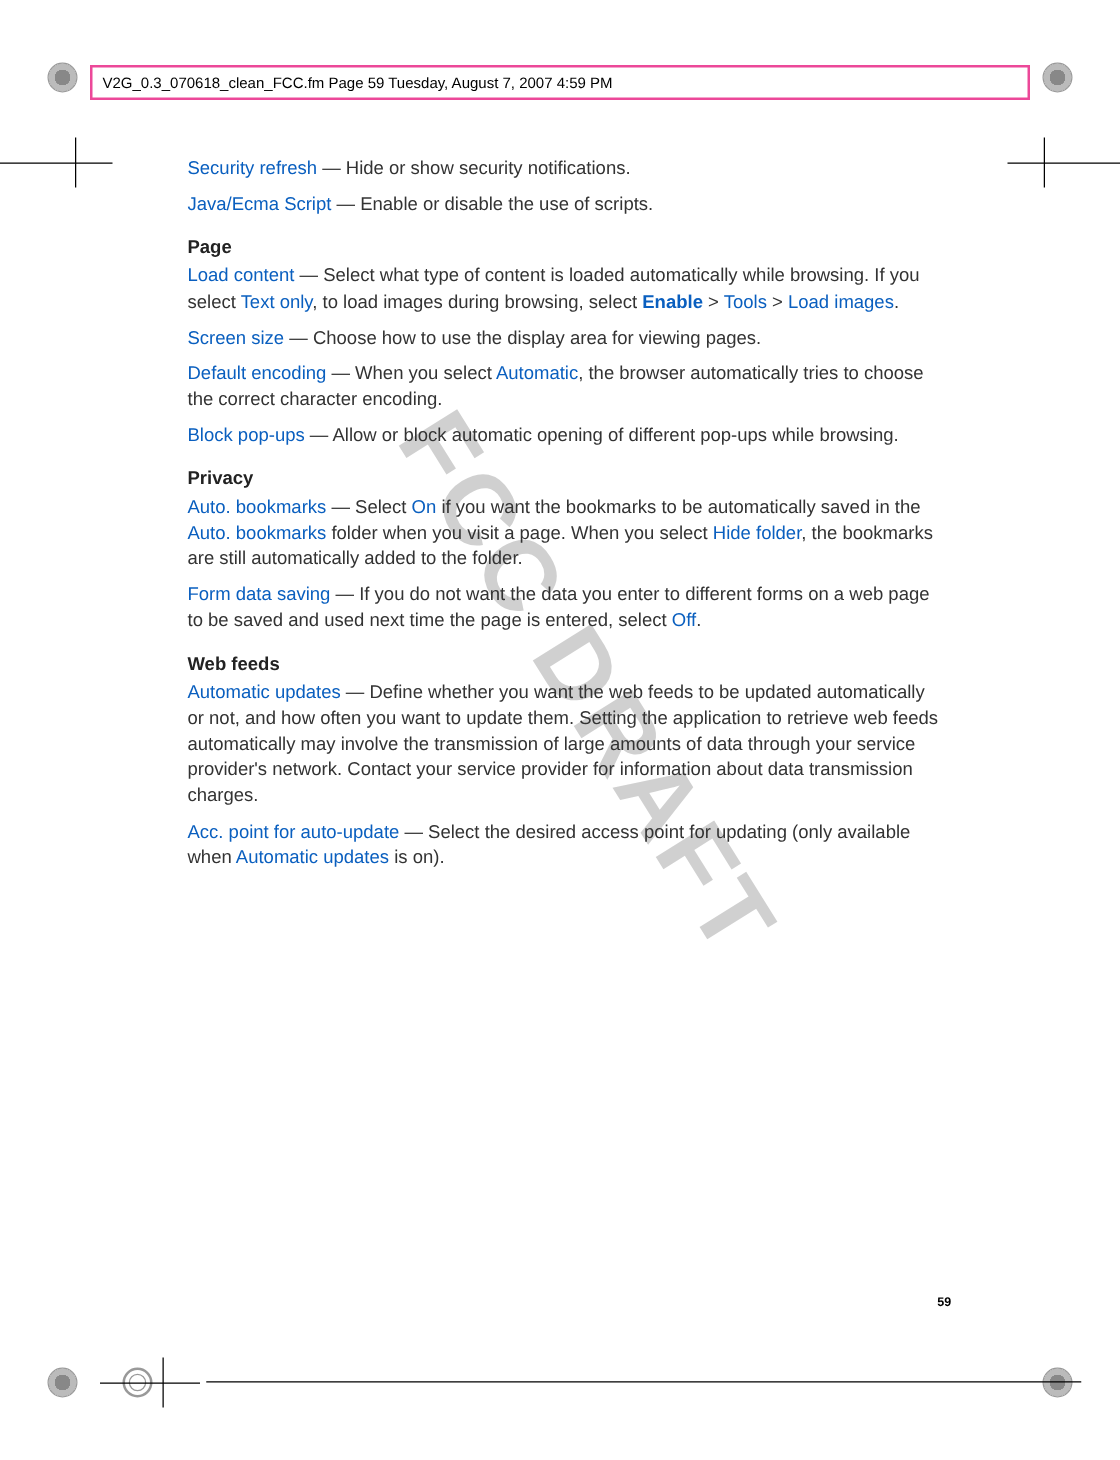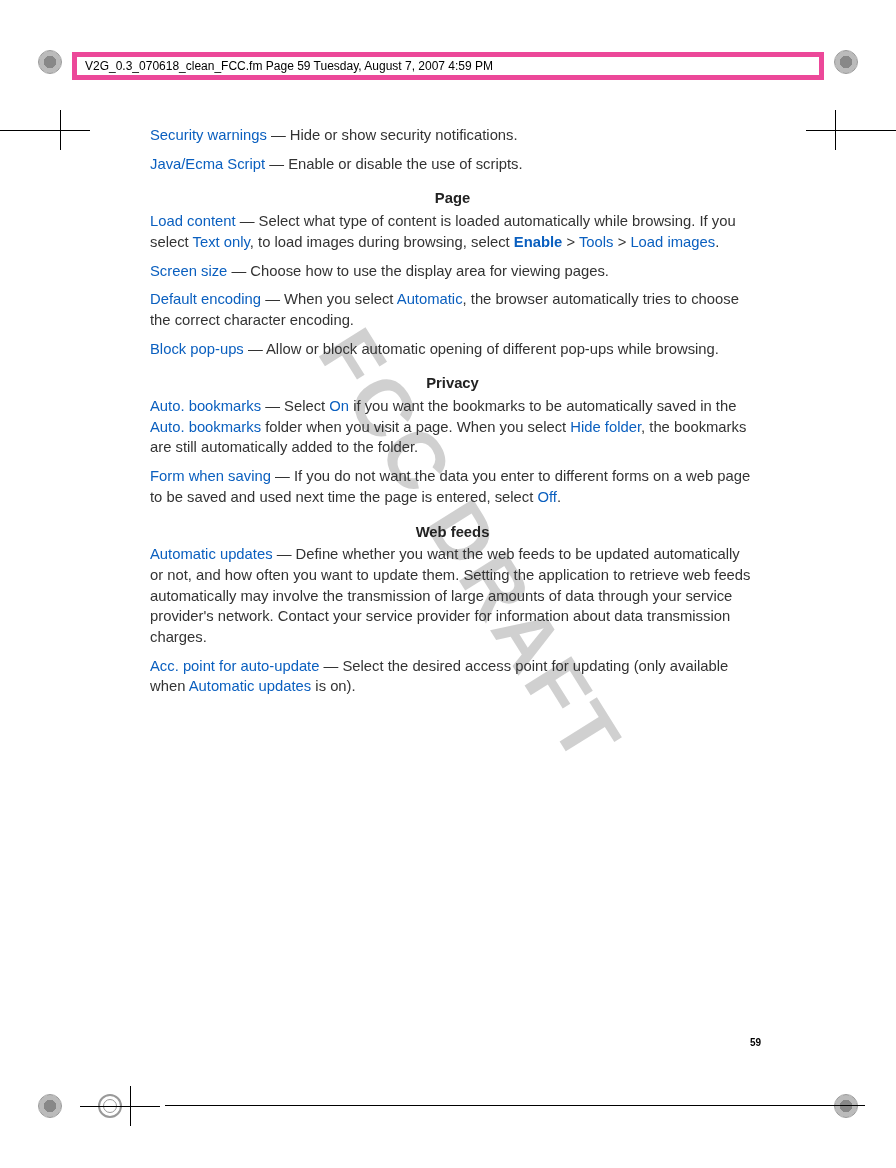--- a/index.html
+++ b/index.html
@@ -46,21 +46,21 @@
     position: absolute;
     width: 1px;
     background: #000;
   }
   .header-bar {
     position: absolute;
     top: 52px;
     left: 72px;
     right: 72px;
     height: 28px;
-    border: 5px solid #ec4899;
+    border: 2px solid #ec4899;
     font-size: 12px;
     display: flex;
     align-items: center;
     padding-left: 8px;
     box-sizing: border-box;
   }
   .content {
     position: absolute;
     top: 125px;
     left: 150px;
@@ -70,21 +70,20 @@
     color: #333;
   }
   .content p {
     margin: 0 0 8px 0;
   }
   .section-head {
     font-weight: bold;
     margin-top: 14px;
     margin-bottom: 2px;
     color: #222;
-    text-align: center;
   }
   .blue { color: #0a5fbf; }
   .blue-bold { color: #0a5fbf; font-weight: bold; }
   .watermark {
     position: absolute;
     top: 270px;
     left: 300px;
     font-size: 80px;
     font-weight: bold;
     color: rgba(120,120,120,0.35);
@@ -133,21 +132,21 @@
 <div class="header-bar">
   <span>V2G_0.3_070618_clean_FCC.fm  Page 59  Tuesday, August 7, 2007  4:59 PM</span>
 </div>
 
 <div class="watermark">FCC DRAFT</div>
 
 <div class="content">
 
 
   <p>
-    <span class="blue">Security warnings</span><span> — Hide or show security notifications.</span>
+    <span class="blue">Security refresh</span><span> — Hide or show security notifications.</span>
   </p>
 
   <p>
     <span class="blue">Java/Ecma Script</span><span> — Enable or disable the use of scripts.</span>
   </p>
 
   <div class="section-head">Page</div>
   <p>
     <span class="blue">Load content</span><span> — Select what type of content is loaded automatically while browsing. If you select </span><span class="blue">Text only</span><span>, to load images during browsing, select </span><span class="blue-bold">Enable</span><span> &gt; </span><span class="blue">Tools</span><span> &gt; </span><span class="blue">Load images</span><span>.</span>
   </p>
@@ -165,21 +164,21 @@
   </p>
 
 
 
   <div class="section-head">Privacy</div>
   <p>
     <span class="blue">Auto. bookmarks</span><span> — Select </span><span class="blue">On</span><span> if you want the bookmarks to be automatically saved in the </span><span class="blue">Auto. bookmarks</span><span> folder when you visit a page. When you select </span><span class="blue">Hide folder</span><span>, the bookmarks are still automatically added to the folder.</span>
   </p>
 
   <p>
-    <span class="blue">Form when saving</span><span> — If you do not want the data you enter to different forms on a web page to be saved and used next time the page is entered, select </span><span class="blue">Off</span><span>.</span>
+    <span class="blue">Form data saving</span><span> — If you do not want the data you enter to different forms on a web page to be saved and used next time the page is entered, select </span><span class="blue">Off</span><span>.</span>
   </p>
 
 
   <div class="section-head">Web feeds</div>
   <p>
     <span class="blue">Automatic updates</span><span> — Define whether you want the web feeds to be updated automatically or not, and how often you want to update them. Setting the application to retrieve web feeds automatically may involve the transmission of large amounts of data through your service provider's network. Contact your service provider for information about data transmission charges.</span>
   </p>
 
   <p>
     <span class="blue">Acc. point for auto-update</span><span> — Select the desired access point for updating (only available when </span><span class="blue">Automatic updates</span><span> is on).</span>

